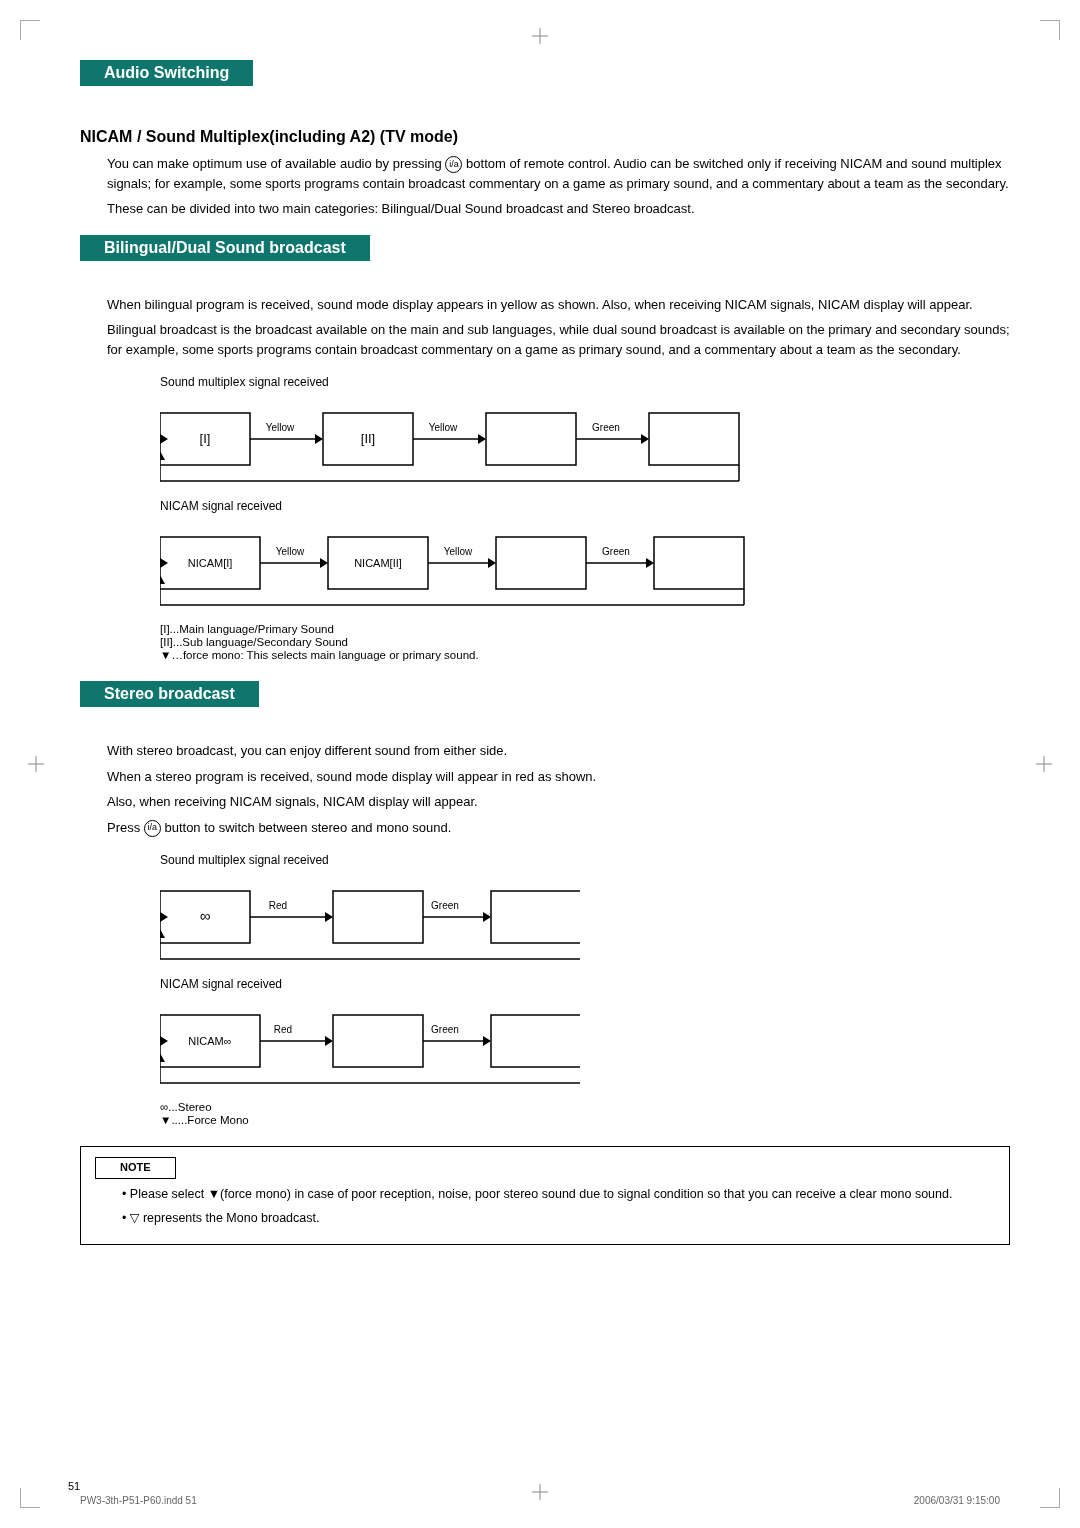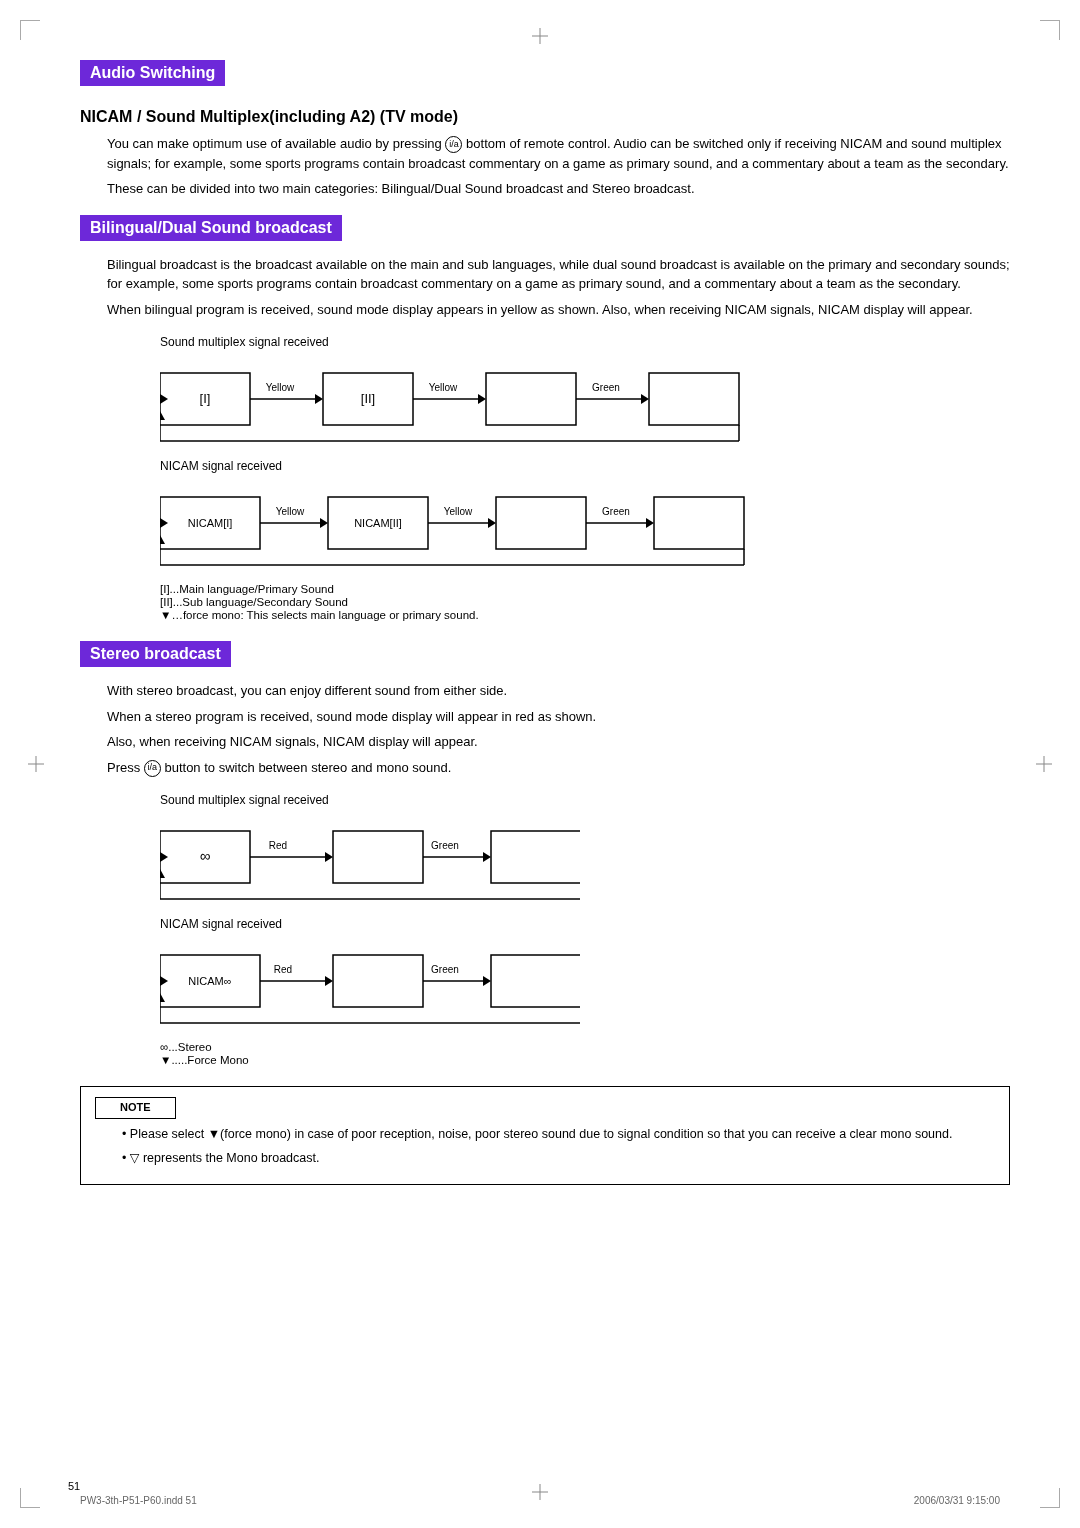--- a/index.html
+++ b/index.html
@@ -58,27 +58,27 @@
     .section-header-black {
       background: #222;
       color: #fff;
       font-weight: bold;
       font-size: 20px;
       display: inline-block;
       padding: 5px 14px;
       margin-bottom: 16px;
     }
     .section-header-gray {
-      background: #6d28d9;
+      background: #0f766e;
       color: #fff;
       font-weight: bold;
       font-size: 16px;
       display: inline-block;
-      padding: 4px 10px;
-      margin-bottom: 4px;
+      padding: 4px 24px;
+      margin-bottom: 24px;
     }
 
     h2.nicam-title {
       font-size: 16px;
       font-weight: bold;
       margin-bottom: 8px;
       margin-top: 4px;
     }
 
     p { margin-bottom: 6px; line-height: 1.5; margin-left: 27px; }
@@ -166,22 +166,22 @@
 
   <h2 class="nicam-title">NICAM / Sound Multiplex(including A2)   (TV mode)</h2>
 
   <p>You can make optimum use of available audio by pressing <span class="inline-icon">i/a</span> bottom of remote control.  Audio can be switched only if receiving NICAM and sound multiplex signals; for example, some sports programs contain broadcast commentary on a game as primary sound, and a commentary about a team as the secondary.</p>
   <p>These can be divided into two main categories: Bilingual/Dual Sound broadcast and Stereo broadcast.</p>
 
   <div style="margin: 16px 0 10px;">
     <span class="section-header-gray">Bilingual/Dual Sound broadcast</span>
   </div>
 
+  <p>When bilingual program is received, sound mode display appears in yellow as shown. Also, when receiving NICAM signals, NICAM display will appear.</p>
   <p>Bilingual broadcast is the broadcast available on the main and sub languages, while dual sound broadcast is available on the primary and secondary sounds; for example, some sports programs contain broadcast commentary on a game as primary sound, and a commentary about a team as the secondary.</p>
-  <p>When bilingual program is received, sound mode display appears in yellow as shown. Also, when receiving NICAM signals, NICAM display will appear.</p>
 
   <div class="diagram-section">
     <div class="diagram-label">Sound multiplex signal received</div>
     <svg class="diagram" width="640" height="90">
 
       <rect x="0" y="20" width="90" height="52" fill="white" stroke="black" stroke-width="1.5"></rect>
       <text x="45" y="50" text-anchor="middle" font-size="13">[I]</text>
 
       <line x1="90" y1="46" x2="155" y2="46" stroke="black" stroke-width="1.5"></line>
       <polygon points="155,41 163,46 155,51" fill="black"></polygon>

